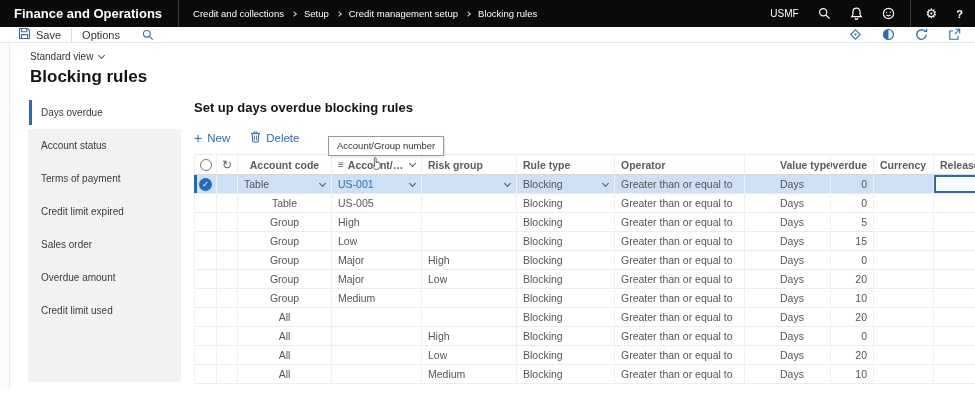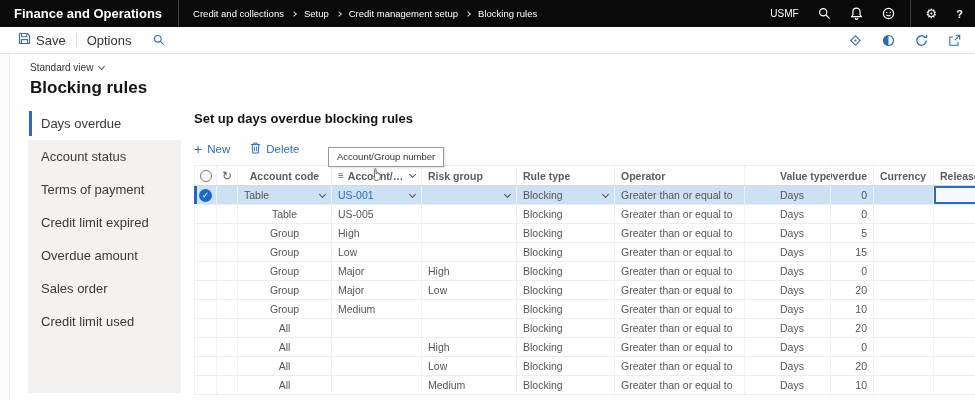--- a/index.html
+++ b/index.html
@@ -16,22 +16,22 @@
   .bc-chev { width:4px; height:4px; border-right:1.3px solid #d0d0d0; border-top:1.3px solid #d0d0d0;
     transform:rotate(45deg); display:inline-block; }
   .tb-right { margin-left:auto; display:flex; align-items:center; gap:19px; font-size:10px; }
   .tb-icon { display:flex; align-items:center; cursor:pointer; color:#fff; }
   .tb-icon svg { display:block; }
   .tb-divider2 { width:1px; height:27px; background:#3c3c3c; margin:0 -4px; }
   .help-glyph { font-size:11px; font-weight:bold; }
   .gear-glyph { font-size:13px; line-height:1; }
 
   
-  .actionbar { height:27px; background:#fff; border-bottom:1px solid #e5e5e5;
-    display:flex; align-items:center; padding:0 12px 0 10px; font-size:13px; color:#333; }
+  .actionbar { height:16px; background:#fff; border-bottom:1px solid #e5e5e5;
+    display:flex; align-items:center; padding:0 12px 0 10px; font-size:11px; color:#333; }
   .ab-btn { display:flex; align-items:center; gap:5px; background:none; border:none;
     font:inherit; color:#333; padding:0 8px; height:100%; cursor:pointer; }
   .ab-sep { width:1px; height:14px; background:#dcdcdc; margin:0 2px; }
   .ab-search { margin-left:14px; display:flex; align-items:center; cursor:pointer; }
   .ab-right { margin-left:auto; display:flex; align-items:center; gap:20px; padding-right:2px; color:#2b6cb8; }
   .ab-right .tb-icon { color:#2b6cb8; }
 
   
   .content { position:relative; height:346px; padding-left:28px; }
   .nav-strip { position:absolute; left:0; top:0; bottom:0; width:10px; background:#fbfbfb;
@@ -39,21 +39,21 @@
   .view-selector { margin:8px 0 0 2px; font-size:10px; color:#333; display:inline-flex;
     align-items:center; gap:6px; cursor:pointer; }
   .chev { width:5px; height:5px; border-right:1.2px solid #555; border-bottom:1.2px solid #555;
     transform:rotate(45deg); display:inline-block; margin-bottom:2px; }
   h1 { margin:3px 0 0 2px; font-size:17px; font-weight:bold; color:#141414; }
 
   
   .body-row { display:flex; align-items:stretch; margin-top:9px; height:286px; }
   .side-tabs { width:153px; background:#f3f2f1; flex:none; }
   .tab-item { height:33px; display:flex; align-items:center; padding-left:13px;
-    font-size:13px; color:#3b3a39; position:relative; cursor:pointer; }
+    font-size:10px; color:#3b3a39; position:relative; cursor:pointer; }
   .tab-item.selected { background:#fff; }
   .tab-item.selected::before { content:""; position:absolute; left:1px; top:4px; bottom:4px;
     width:3px; background:#2b6cb8; }
 
   .main { flex:1; padding-left:13px; position:relative; }
   .main h2 { margin:4px 0 0; font-size:13px; font-weight:bold; color:#141414; }
 
   .grid-toolbar { margin-top:14px; display:flex; align-items:center; gap:20px; height:18px; }
   .gt-btn { display:flex; align-items:center; gap:5px; background:none; border:none;
     font-family:inherit; font-size:11.5px; color:#2b6cb8; cursor:pointer; padding:0; }
@@ -199,22 +199,22 @@
     <i class="chev" data-name="chevron-down-icon"></i>
   </div>
   <h1 data-name="page-title">Blocking rules</h1>
 
   <div class="body-row">
     <aside class="side-tabs" data-name="vertical-tabs">
         <div class="tab-item selected" data-name="sidebar-item-days-overdue">Days overdue</div>
         <div class="tab-item" data-name="sidebar-item-account-status">Account status</div>
         <div class="tab-item" data-name="sidebar-item-terms-of-payment">Terms of payment</div>
         <div class="tab-item" data-name="sidebar-item-credit-limit-expired">Credit limit expired</div>
+        <div class="tab-item" data-name="sidebar-item-sales-order">Sales order</div>
         <div class="tab-item" data-name="sidebar-item-overdue-amount">Overdue amount</div>
-        <div class="tab-item" data-name="sidebar-item-sales-order">Sales order</div>
         <div class="tab-item" data-name="sidebar-item-credit-limit-used">Credit limit used</div>
       </aside>
 
     <section class="main" data-name="main-panel">
       <h2 data-name="section-heading">Set up days overdue blocking rules</h2>
 
       <div class="grid-toolbar" data-name="grid-toolbar">
         <button class="gt-btn" data-name="new-button">
           <span class="plus-glyph" data-name="plus-icon">+</span>
           <span data-name="new-button-label">New</span>

